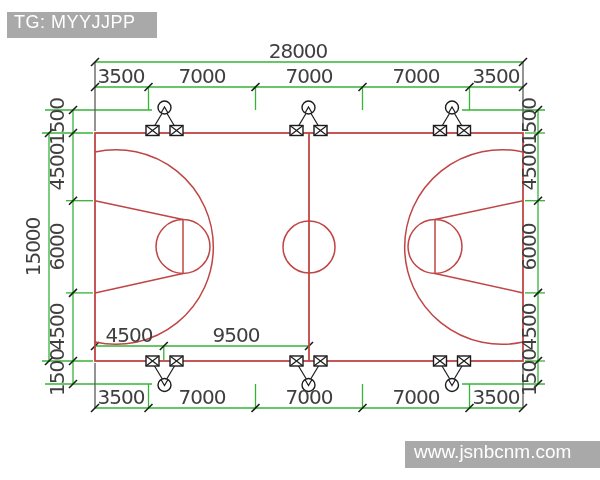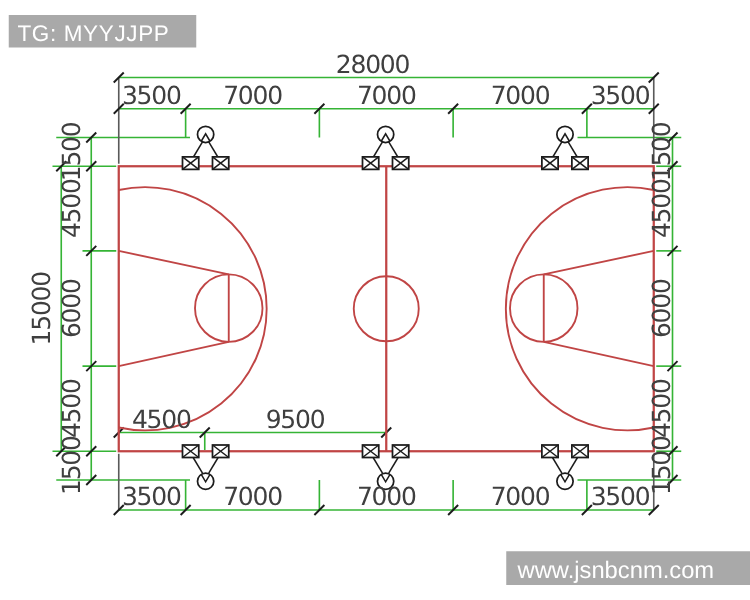--- a/index.html
+++ b/index.html
@@ -2,21 +2,21 @@
 <html><head>
 <meta charset="utf-8">
 <style>
   html,body{margin:0;padding:0;background:#ffffff;}
   #stage{
     position:relative;width:600px;height:480px;background:#ffffff;overflow:hidden;
     font-family:"Liberation Sans",sans-serif;
   }
   .badge{
     position:absolute;background:#a9a9a9;color:#ffffff;
-    display:flex;align-items:flex-end;
+    display:flex;align-items:flex-start;
     font-family:"Liberation Sans",sans-serif;
   }
   #tg-badge{left:7px;top:12px;width:143px;height:26px;font-size:18px;padding-left:7px;letter-spacing:.5px;}
   #site-badge{left:405px;top:441px;width:195px;height:27px;font-size:19px;padding-left:9px;}
   svg{position:absolute;left:0;top:0;}
   .gl{stroke:#35b435;stroke-width:1.3;fill:none;}
   .xl{stroke:#5a5a5a;stroke-width:1.3;fill:none;}
   .rl{stroke:#c04545;stroke-width:1.8;fill:none;}
   .rl2{stroke:#c04545;stroke-width:1.5;fill:none;}
   .tick{stroke:#1c1c1c;stroke-width:1.6;fill:none;}

